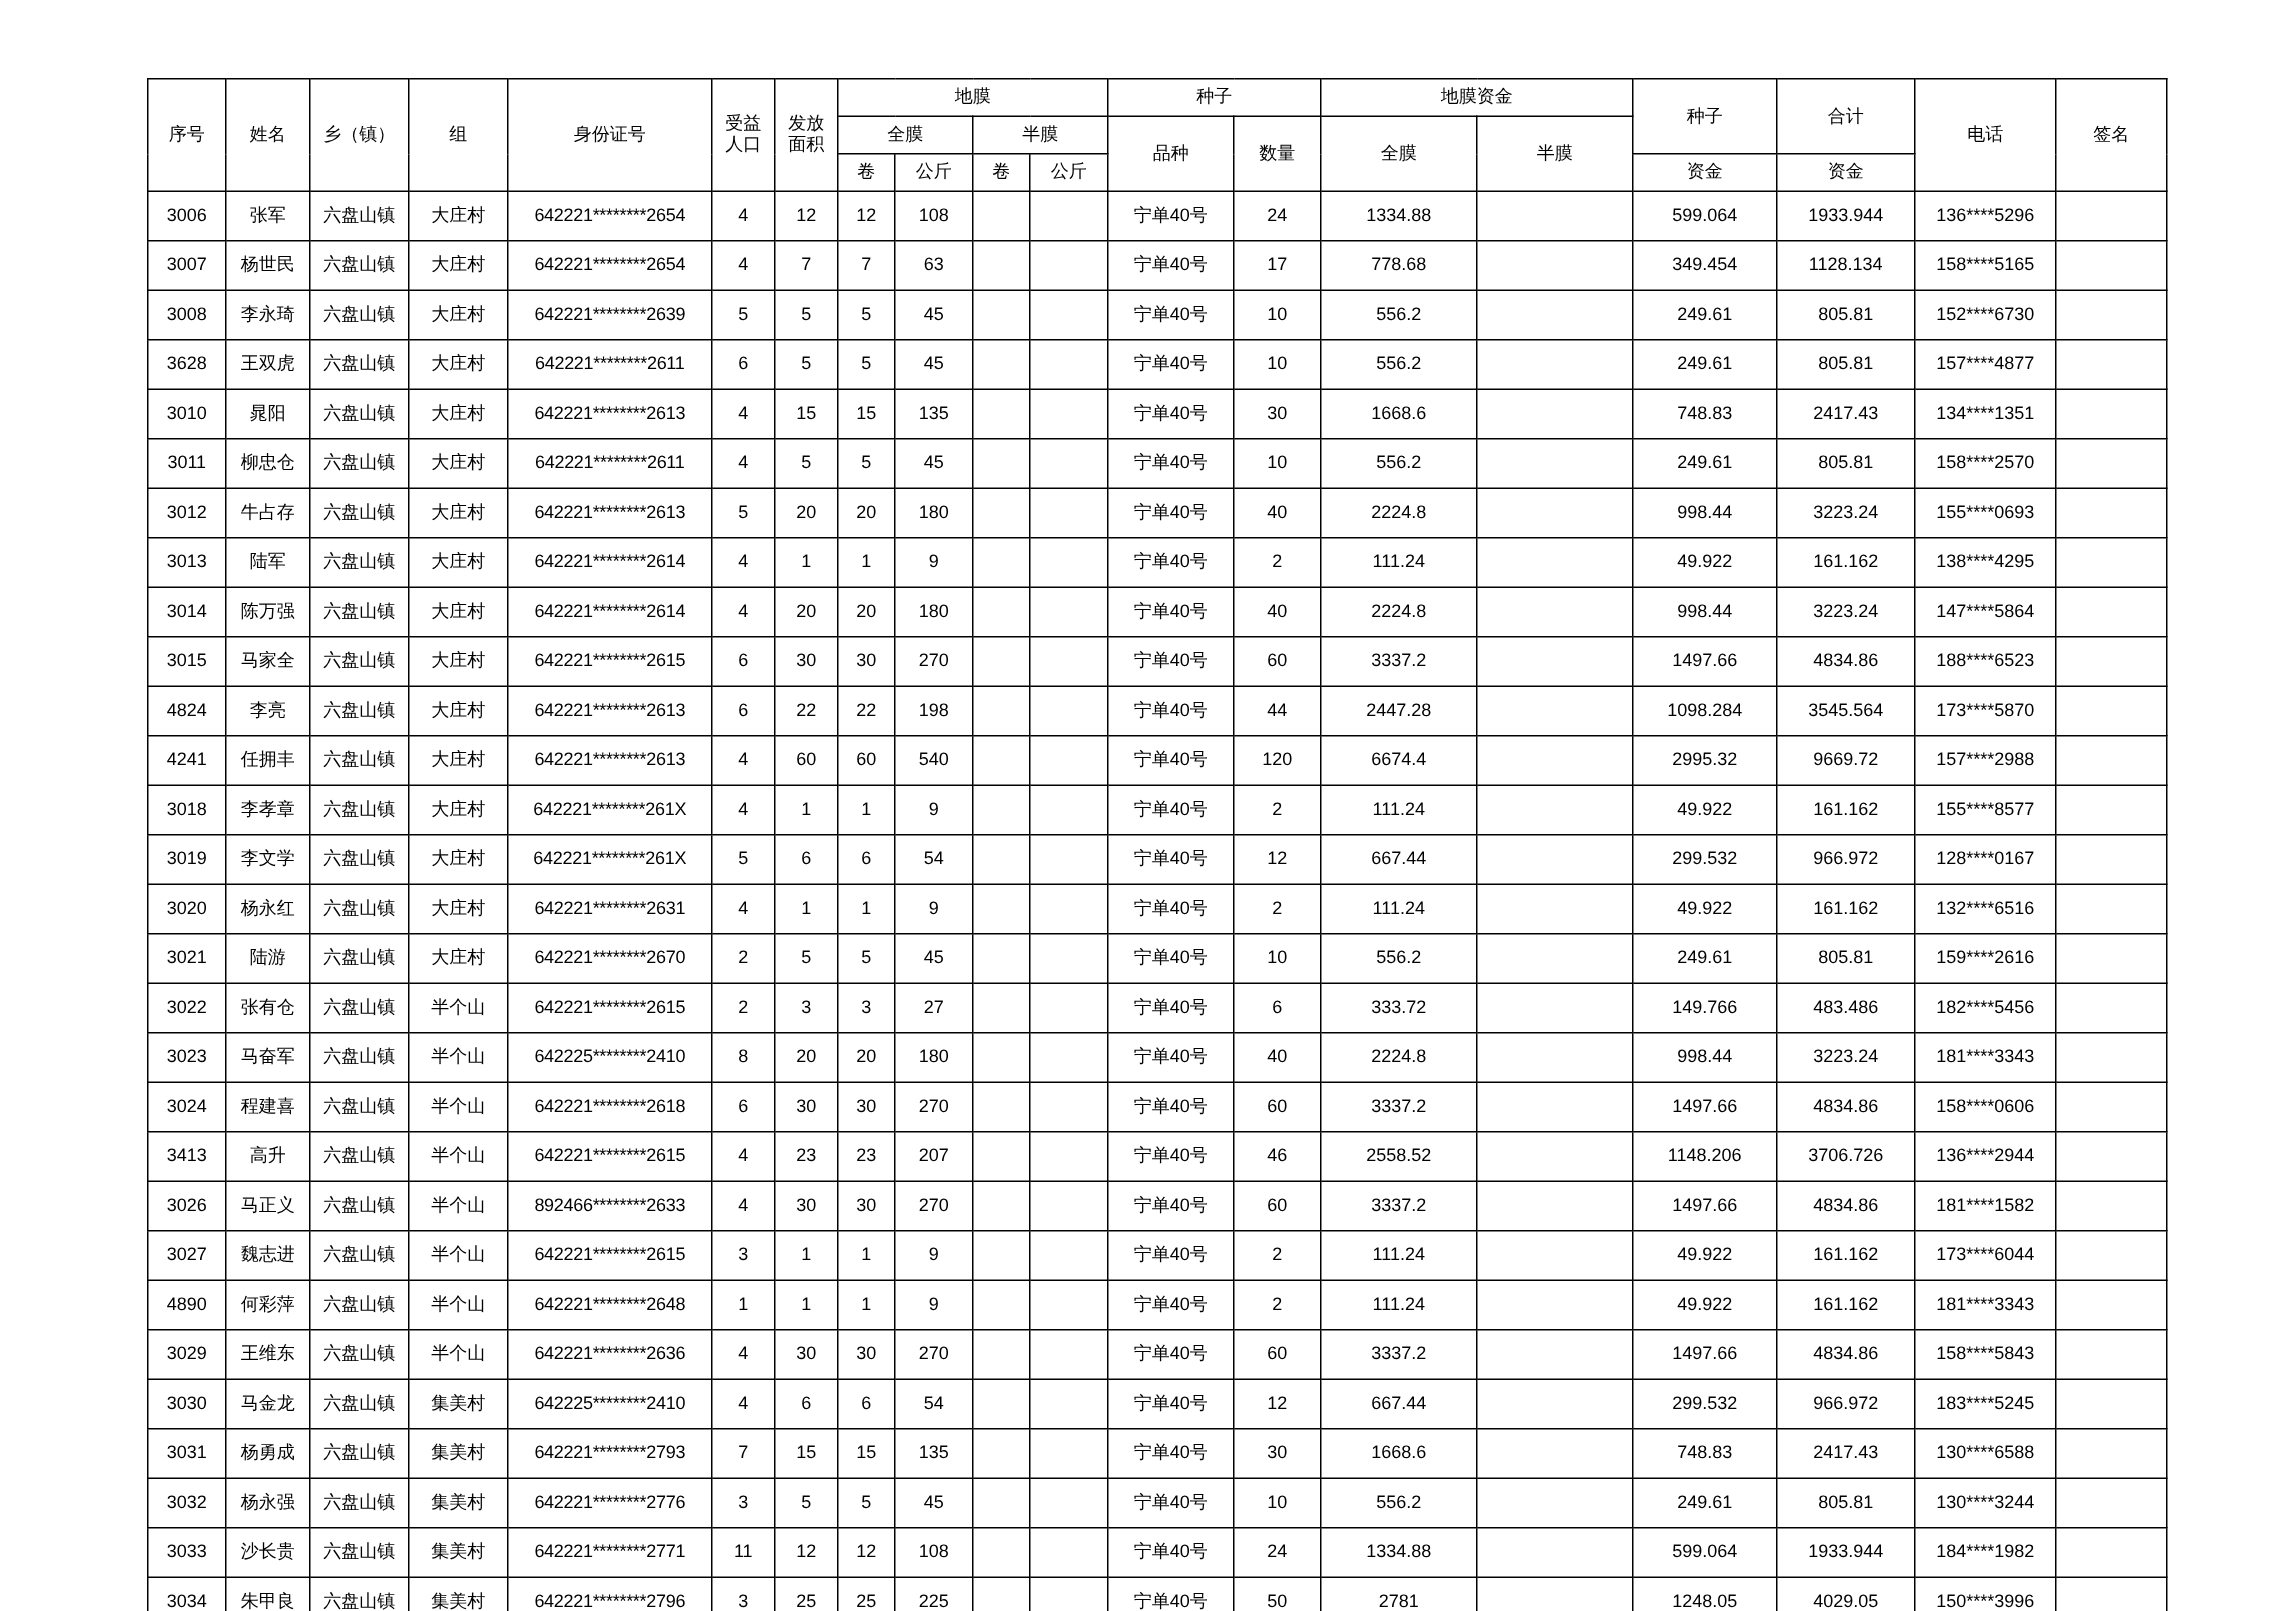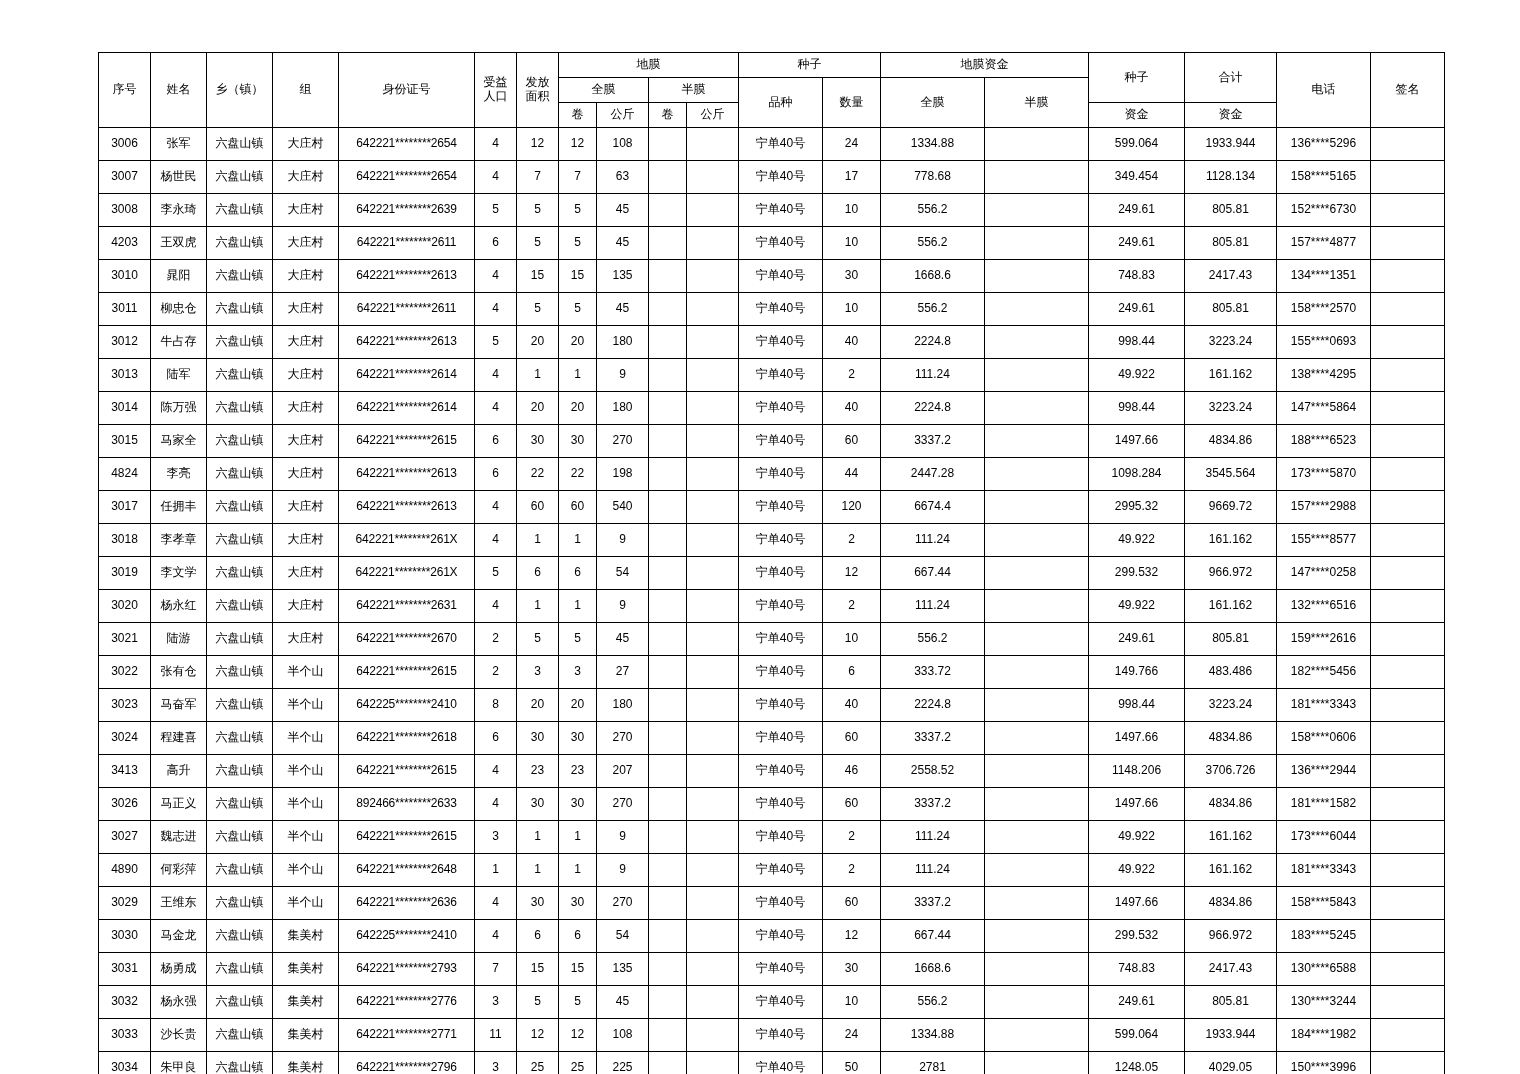--- a/index.html
+++ b/index.html
@@ -200,21 +200,21 @@
           <td class="cn">宁单40号</td>
           <td class="num">10</td>
           <td class="num">556.2</td>
           <td class="num"></td>
           <td class="num">249.61</td>
           <td class="num">805.81</td>
           <td class="phone">152****6730</td>
           <td></td>
         </tr>
         <tr>
-          <td class="num">4203</td>
+          <td class="num">3628</td>
           <td class="cn">王双虎</td>
           <td class="cn">六盘山镇</td>
           <td class="cn">大庄村</td>
           <td class="id">642221********2611</td>
           <td class="num">6</td>
           <td class="num">5</td>
           <td class="num">5</td>
           <td class="num">45</td>
           <td class="num"></td>
           <td class="num"></td>
@@ -368,21 +368,21 @@
           <td class="cn">宁单40号</td>
           <td class="num">44</td>
           <td class="num">2447.28</td>
           <td class="num"></td>
           <td class="num">1098.284</td>
           <td class="num">3545.564</td>
           <td class="phone">173****5870</td>
           <td></td>
         </tr>
         <tr>
-          <td class="num">3017</td>
+          <td class="num">4241</td>
           <td class="cn">任拥丰</td>
           <td class="cn">六盘山镇</td>
           <td class="cn">大庄村</td>
           <td class="id">642221********2613</td>
           <td class="num">4</td>
           <td class="num">60</td>
           <td class="num">60</td>
           <td class="num">540</td>
           <td class="num"></td>
           <td class="num"></td>
@@ -427,21 +427,21 @@
           <td class="num">6</td>
           <td class="num">54</td>
           <td class="num"></td>
           <td class="num"></td>
           <td class="cn">宁单40号</td>
           <td class="num">12</td>
           <td class="num">667.44</td>
           <td class="num"></td>
           <td class="num">299.532</td>
           <td class="num">966.972</td>
-          <td class="phone">147****0258</td>
+          <td class="phone">128****0167</td>
           <td></td>
         </tr>
         <tr>
           <td class="num">3020</td>
           <td class="cn">杨永红</td>
           <td class="cn">六盘山镇</td>
           <td class="cn">大庄村</td>
           <td class="id">642221********2631</td>
           <td class="num">4</td>
           <td class="num">1</td>

